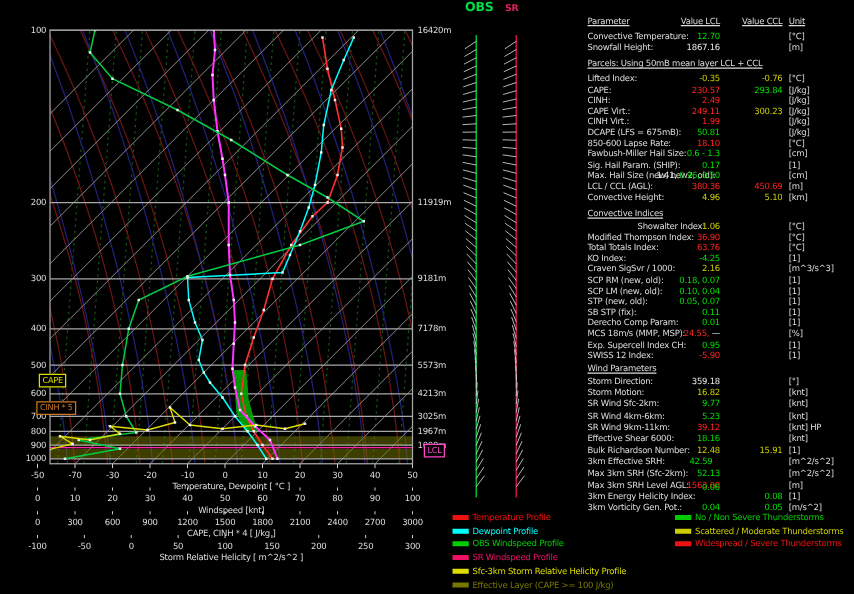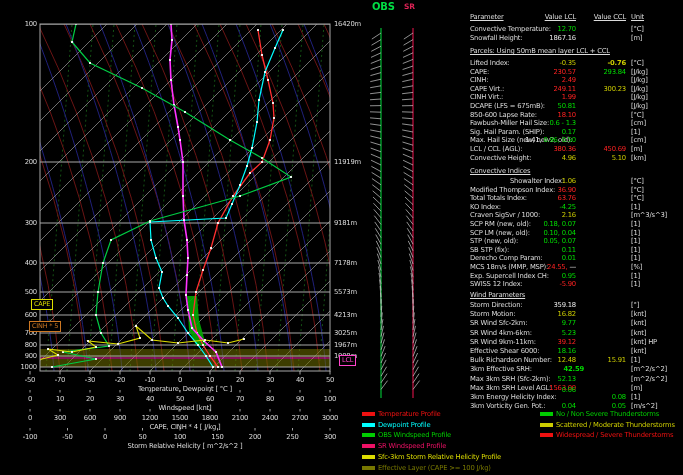--- a/index.html
+++ b/index.html
@@ -442,21 +442,21 @@
       <div class="t u" style="left: 631px; top: 14px;">Unit</div>
       <div class="t" style="left: 470px; top: 26px;">Convective Temperature:</div>
       <div class="t rt" style="left: 486px; top: 26px; width: 90px; color: rgb(0, 221, 0);">12.70</div>
       <div class="t" style="left: 631px; top: 26px;">[°C]</div>
       <div class="t" style="left: 470px; top: 35px;">Snowfall Height:</div>
       <div class="t rt" style="left: 486px; top: 35px; width: 90px; color: rgb(232, 232, 232);">1867.16</div>
       <div class="t" style="left: 631px; top: 35px;">[m]</div>
       <div class="t u" style="left: 470px; top: 48px;">Parcels: Using 50mB mean layer LCL + CCL</div>
       <div class="t" style="left: 470px; top: 60px;">Lifted Index:</div>
       <div class="t rt" style="left: 486px; top: 60px; width: 90px; color: rgb(204, 204, 0);">-0.35</div>
-      <div class="t rt" style="left: 576px; top: 60px; width: 50px; color: rgb(204, 204, 0); font-weight: bold;">-0.76</div>
+      <div class="t rt" style="left: 576px; top: 60px; width: 50px; color: rgb(204, 204, 0);">-0.76</div>
       <div class="t" style="left: 631px; top: 60px;">[°C]</div>
       <div class="t" style="left: 470px; top: 68.6px;">CAPE:</div>
       <div class="t rt" style="left: 486px; top: 68.6px; width: 90px; color: rgb(255, 34, 34);">230.57</div>
       <div class="t rt" style="left: 576px; top: 68.6px; width: 50px; color: rgb(0, 221, 0);">293.84</div>
       <div class="t" style="left: 631px; top: 68.6px;">[J/kg]</div>
       <div class="t" style="left: 470px; top: 77.2px;">CINH:</div>
       <div class="t rt" style="left: 486px; top: 77.2px; width: 90px; color: rgb(255, 34, 34);">2.49</div>
       <div class="t" style="left: 631px; top: 77.2px;">[J/kg]</div>
       <div class="t" style="left: 470px; top: 85.8px;">CAPE Virt.:</div>
       <div class="t rt" style="left: 486px; top: 85.8px; width: 90px; color: rgb(255, 34, 34);">249.11</div>
@@ -545,21 +545,21 @@
       <div class="t rt" style="left: 486px; top: 338.8px; width: 90px; color: rgb(255, 34, 34);">39.12</div>
       <div class="t" style="left: 631px; top: 338.8px;">[knt] HP</div>
       <div class="t" style="left: 470px; top: 348px;">Effective Shear 6000:</div>
       <div class="t rt" style="left: 486px; top: 348px; width: 90px; color: rgb(0, 221, 0);">18.16</div>
       <div class="t" style="left: 631px; top: 348px;">[knt]</div>
       <div class="t" style="left: 470px; top: 357.2px;">Bulk Richardson Number:</div>
       <div class="t rt" style="left: 486px; top: 357.2px; width: 90px; color: rgb(204, 204, 0);">12.48</div>
       <div class="t rt" style="left: 576px; top: 357.2px; width: 50px; color: rgb(204, 204, 0);">15.91</div>
       <div class="t" style="left: 631px; top: 357.2px;">[1]</div>
       <div class="t" style="left: 470px; top: 366.4px;">3km Effective SRH:</div>
-      <div class="t rt" style="left: 486px; top: 366.4px; width: 98px; color: rgb(0, 221, 0); font-weight: bold;">42.59</div>
+      <div class="t rt" style="left: 486px; top: 366.4px; width: 84px; color: rgb(0, 221, 0);">42.59</div>
       <div class="t" style="left: 631px; top: 366.4px;">[m^2/s^2]</div>
       <div class="t" style="left: 470px; top: 375.6px;">Max 3km SRH (Sfc-2km):</div>
       <div class="t rt" style="left: 486px; top: 375.6px; width: 90px; color: rgb(0, 221, 0);">52.13</div>
       <div class="t" style="left: 631px; top: 375.6px;">[m^2/s^2]</div>
       <div class="t" style="left: 470px; top: 384.8px;">Max 3km SRH Level AGL:</div>
       <div class="t rt" style="left: 486px; top: 384.8px; width: 90px; color: rgb(255, 34, 34);">1563.00</div>
       <div class="t" style="left: 631px; top: 384.8px;">[m]</div>
       <div class="t" style="left: 470px; top: 394px;">3km Energy Helicity Index:</div>
       <div class="t rt" style="left: 486px; top: 387px; width: 90px; color: rgb(0, 221, 0);">0.06</div>
       <div class="t rt" style="left: 576px; top: 394px; width: 50px; color: rgb(0, 221, 0);">0.08</div>

